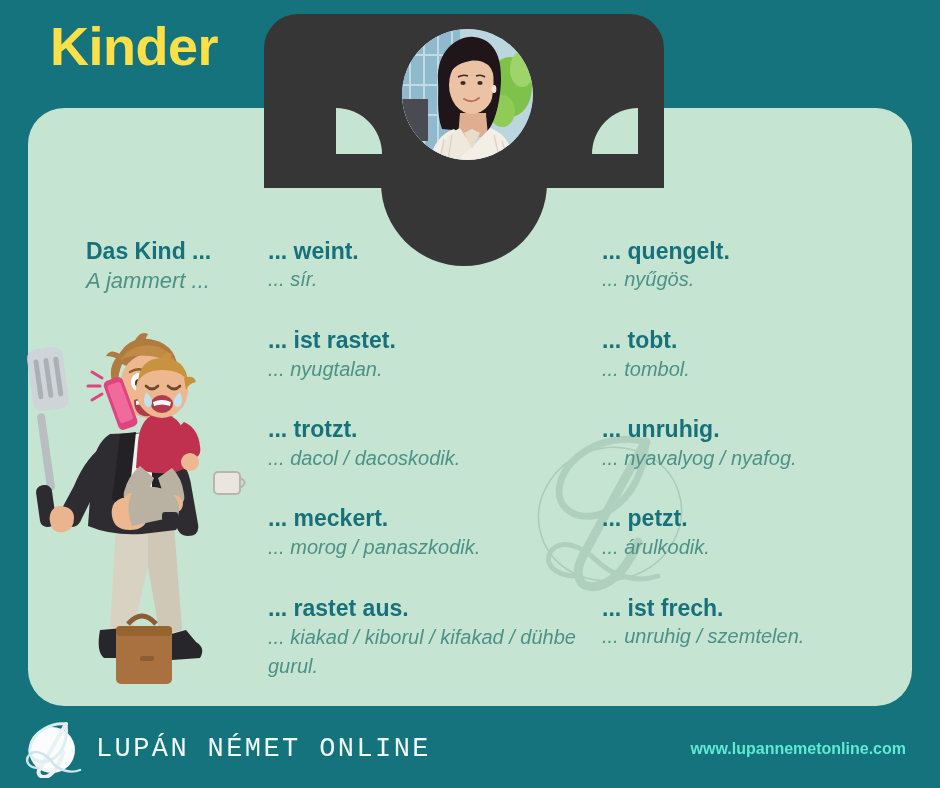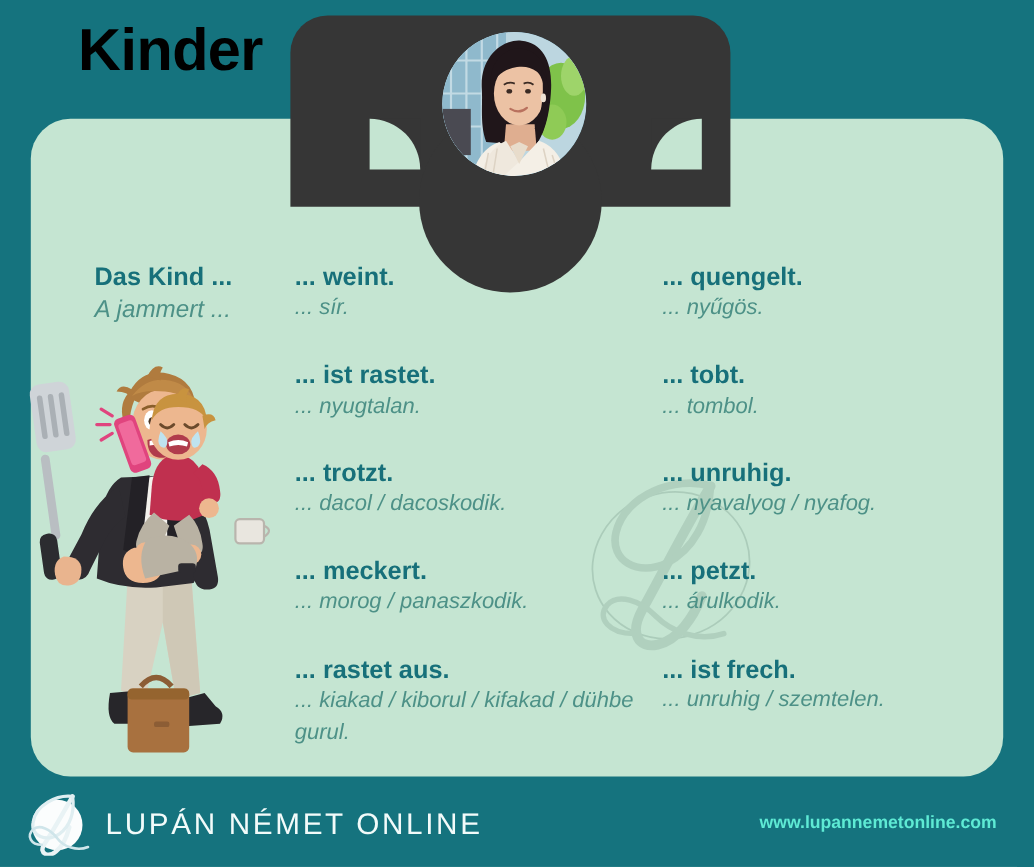--- a/index.html
+++ b/index.html
@@ -11,24 +11,23 @@
     position:relative;
   }
   #poster{
     position:absolute;left:0;top:0;width:940px;height:788px;
     background:#15737e;overflow:hidden;
   }
 
   
   .title{
     position:absolute;left:50px;top:17px;
-    font-size:54px;font-weight:bold;color:#000000;
+    font-size:54px;font-weight:bold;color:#fde047;
     letter-spacing:-0.5px;line-height:1.1;
     z-index:6;
-    margin-left:21px;
   }
 
   
   .dark-blob{
     position:absolute;left:264px;top:14px;width:400px;height:174px;
     background:#363636;
     border-radius:34px 34px 0 0;
     z-index:3;
   }
   .dark-blob-lobe{
@@ -107,21 +106,21 @@
   
   .footer{
     position:absolute;left:0;top:706px;width:940px;height:82px;
     z-index:6;
   }
   .logo-mark{
     position:absolute;left:22px;top:14px;width:64px;height:58px;
   }
   .brand{
     position:absolute;left:96px;top:28px;
-    font-family:Liberation Sans, sans-serif;
+    font-family:Liberation Mono, monospace;
     font-size:27px;letter-spacing:2.4px;color:#f2fbfa;
     white-space:nowrap;
   }
   .site{
     position:absolute;right:34px;top:34px;
     font-size:16px;font-weight:bold;color:#5eead4;
     white-space:nowrap;
   }
 </style>
 </head>

